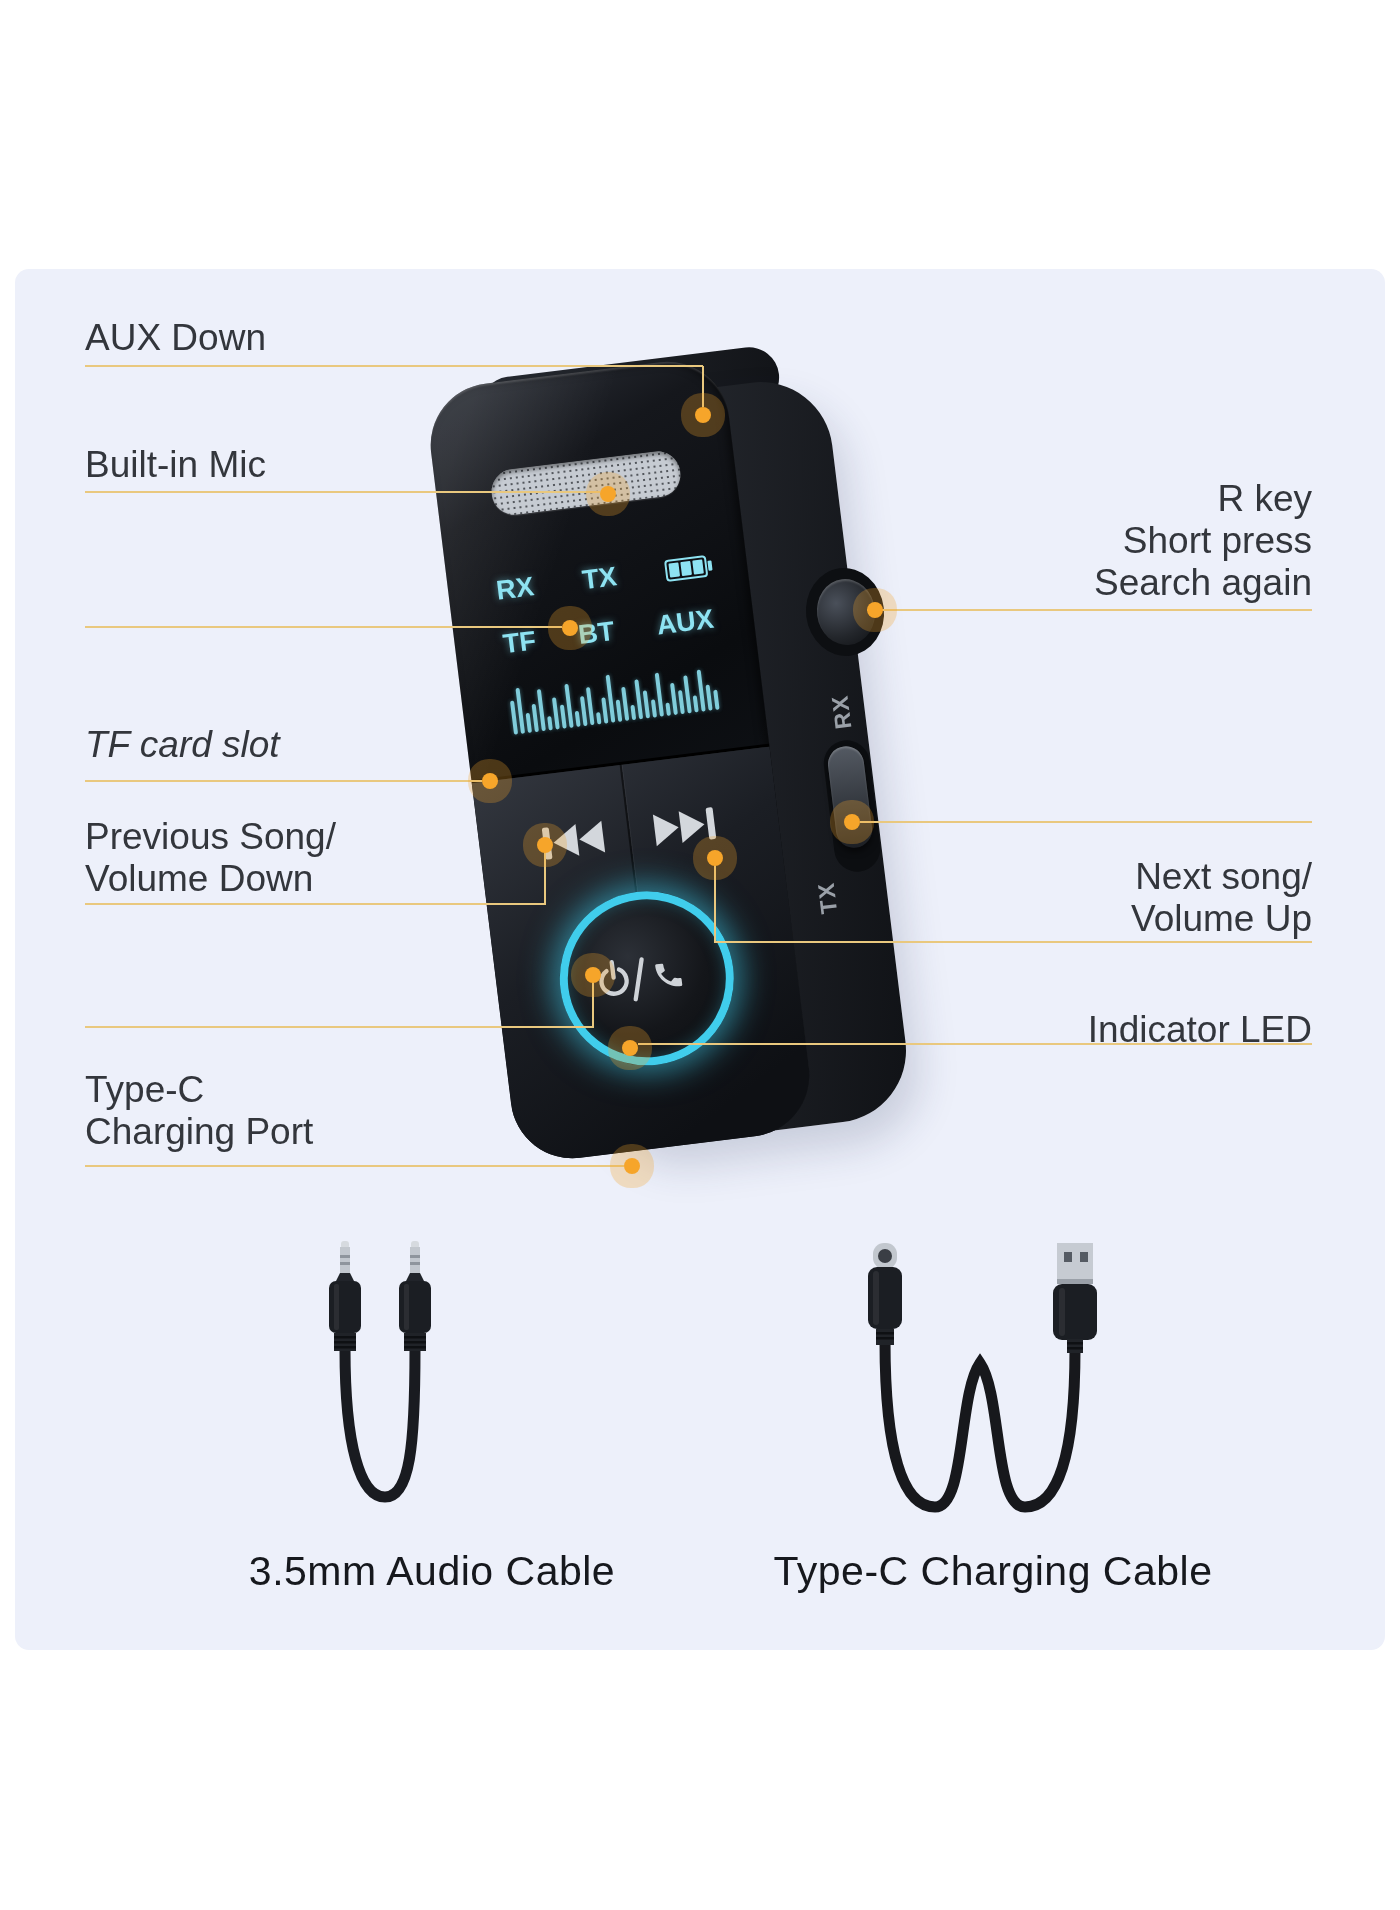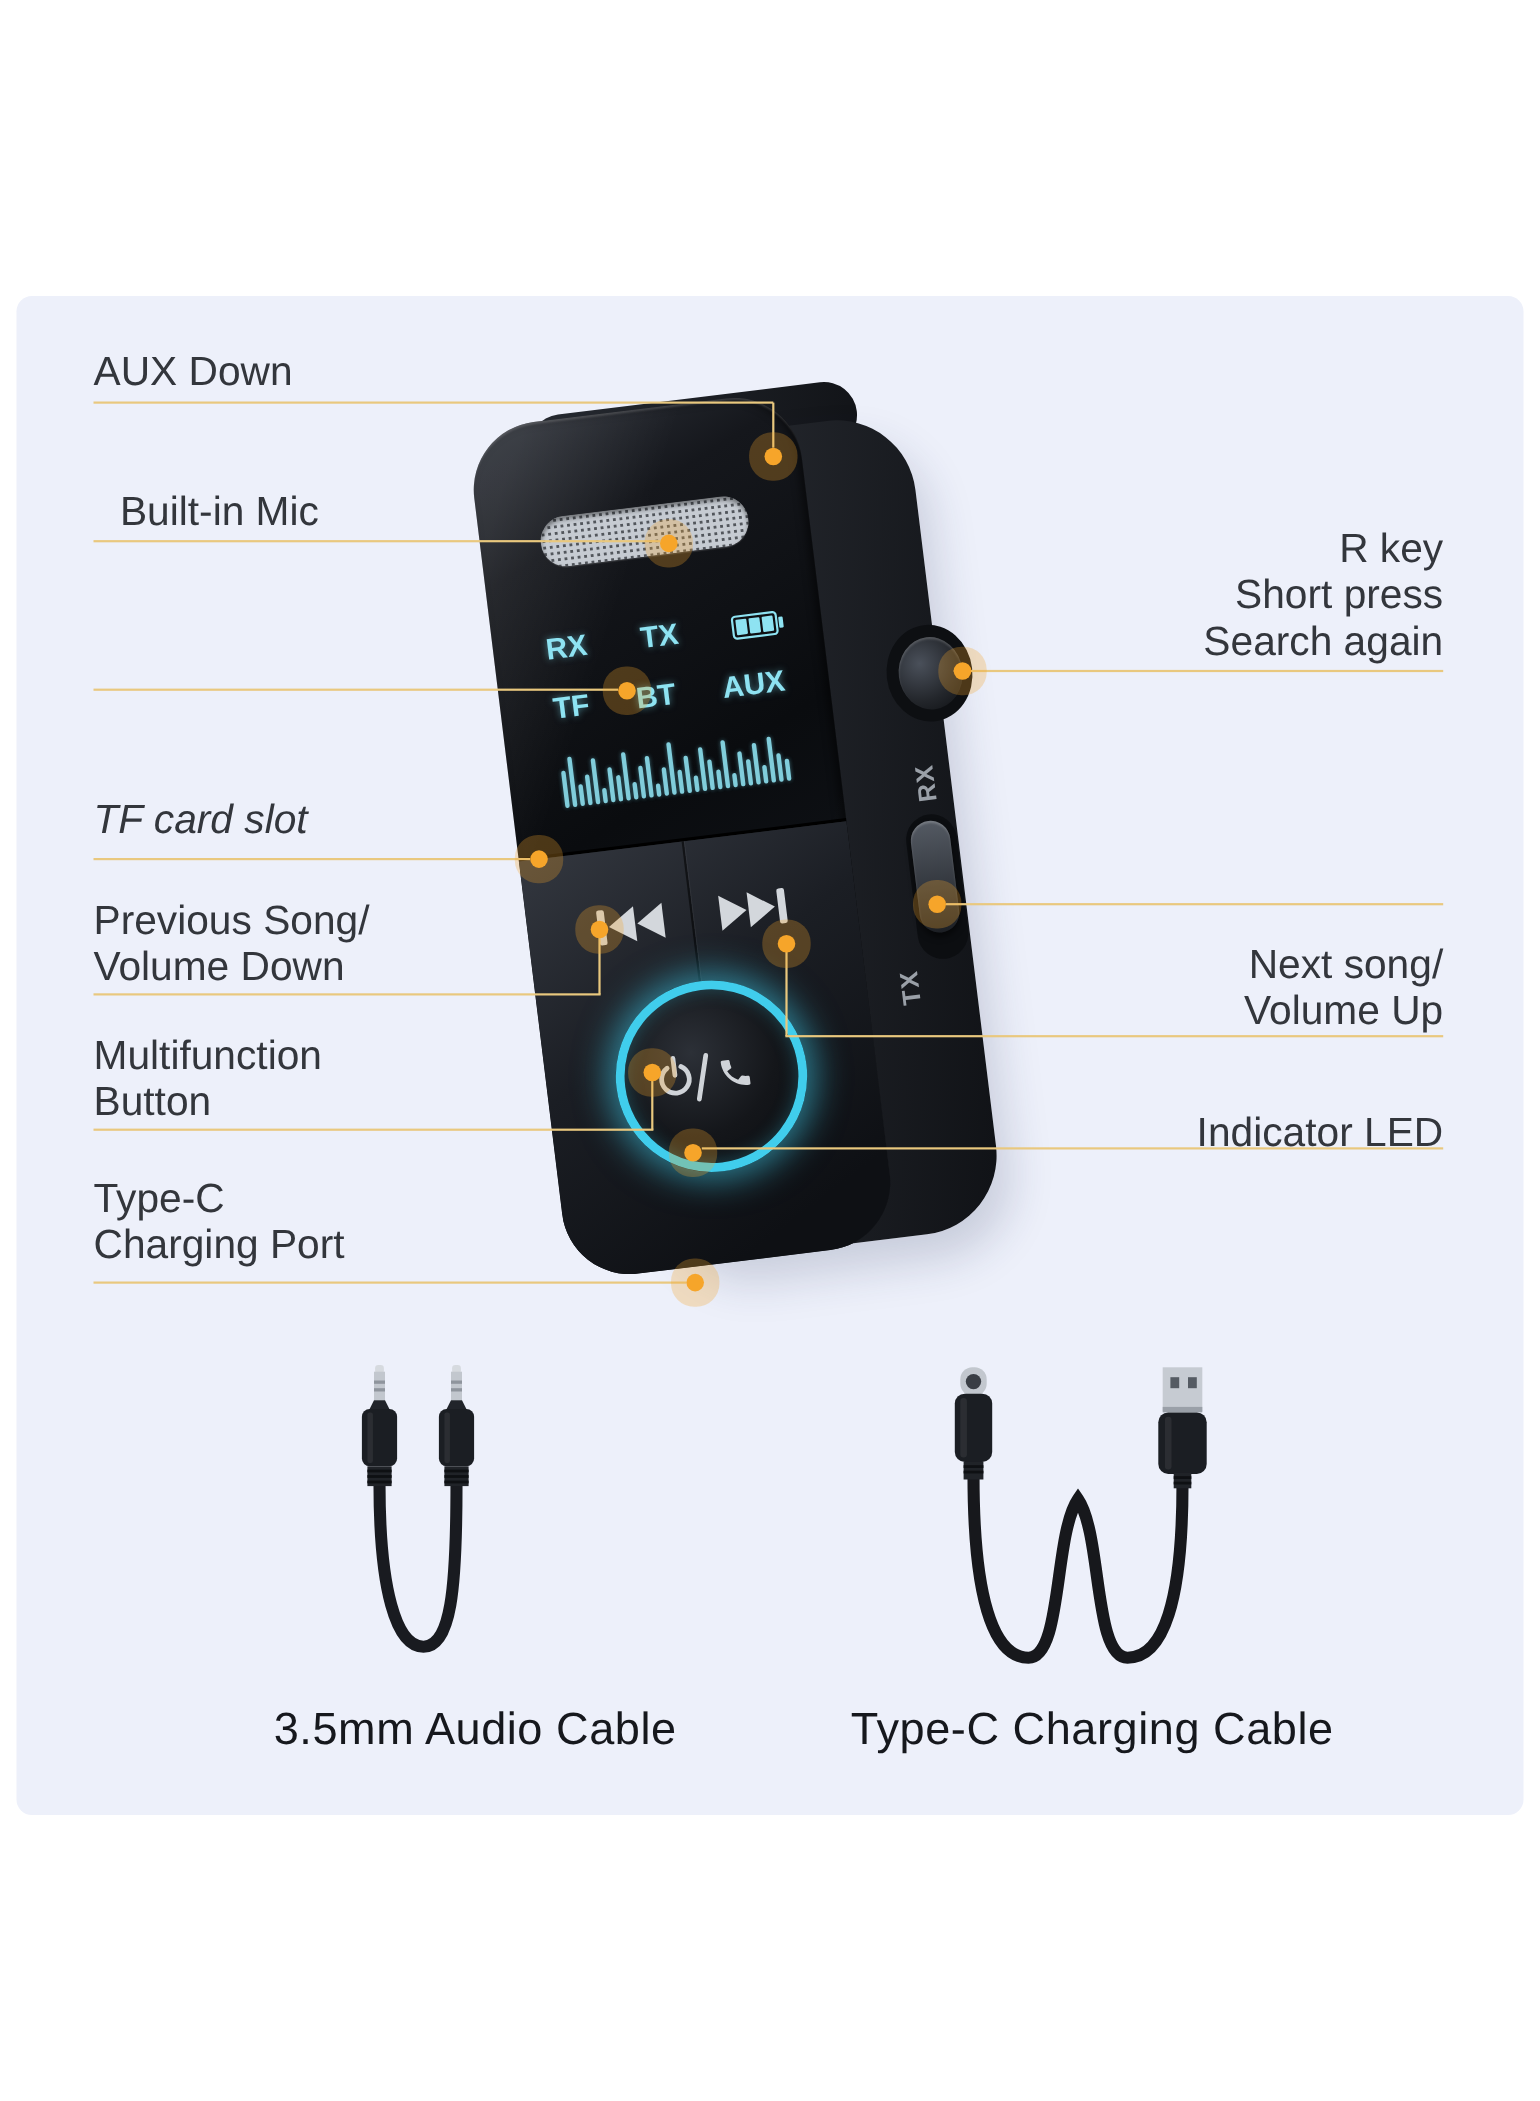--- a/index.html
+++ b/index.html
@@ -212,33 +212,29 @@
   <div class="dot" style="left:593px;top:975px;"></div>
   <div class="dot" style="left:630px;top:1048px;"></div>
   <div class="dot" style="left:632px;top:1166px;"></div>
   <div class="dot" style="left:875px;top:610px;"></div>
   <div class="dot" style="left:852px;top:822px;"></div>
   <div class="dot" style="left:715px;top:858px;"></div>
 
   <div class="lbl" style="left:85px;top:317px;">
     <span>AUX Down</span>
   </div>
-  <div class="lbl" style="left:85px;top:444px;margin-left:24px;">
+  <div class="lbl" style="left:85px;top:444px;">
     <span>Built-in Mic</span>
   </div>
   <div class="lbl" style="left:85px;top:724px;font-style:italic;">
     <span>TF card slot</span>
   </div>
   <div class="lbl" style="left:85px;top:816px;">
     <span>Previous Song/</span>
     <span>Volume Down</span>
-  </div>
-  <div class="lbl" style="left:85px;top:939px;">
-    <span>Multifunction</span>
-    <span>Button</span>
   </div>
   <div class="lbl" style="left:85px;top:1069px;">
     <span>Type-C</span>
     <span>Charging Port</span>
   </div>
 
   <div class="lbl right" style="right:88px;top:478px;">
     <span>R key</span>
     <span>Short press</span>
     <span>Search again</span>

